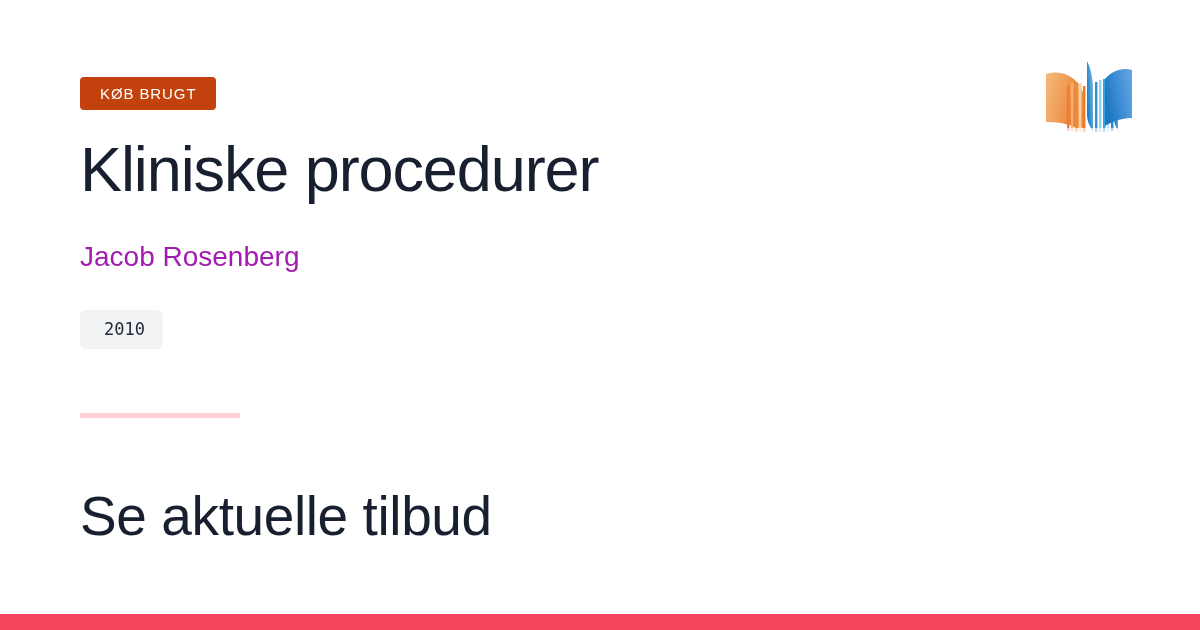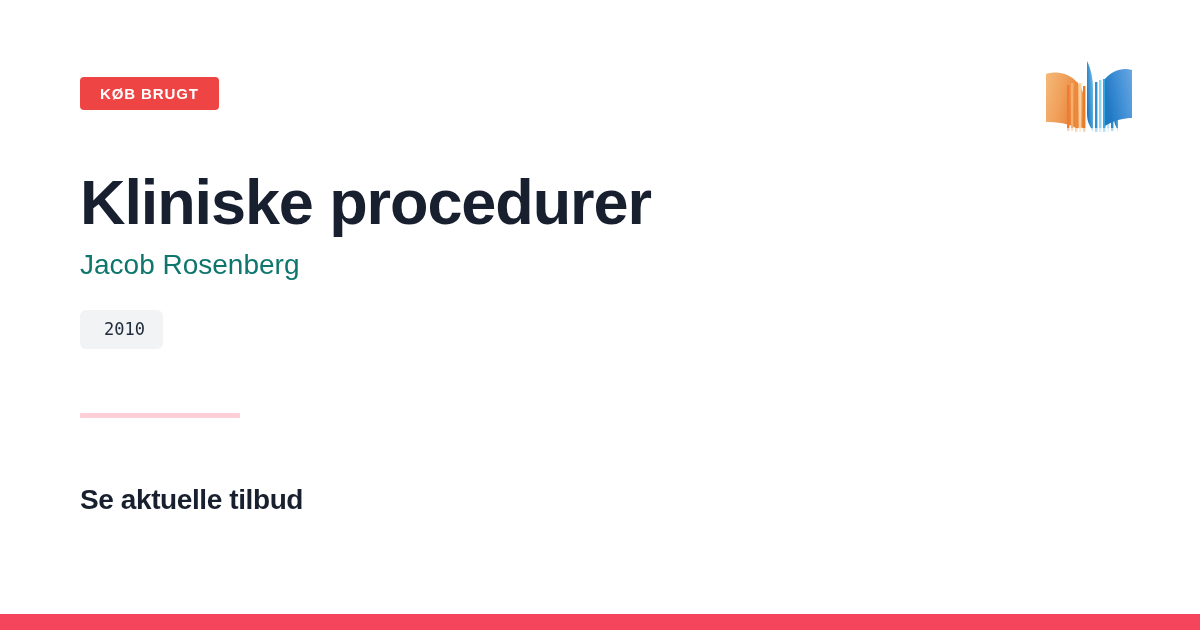--- a/index.html
+++ b/index.html
@@ -24,53 +24,53 @@
 
   
   .badge {
     position: absolute;
     left: 80px;
     top: 77px;
     height: 33px;
     padding: 0 20px;
     display: inline-flex;
     align-items: center;
-    background: #ef4444;
+    background: #c2410c;
     color: #ffffff;
     border-radius: 4px;
     font-size: 15px;
-    font-weight: bold;
+    font-weight: normal;
     letter-spacing: 0.9px;
     line-height: 1;
     white-space: nowrap;
   }
 
   
   .title {
     position: absolute;
     left: 80px;
-    top: 169px;
+    top: 136px;
     margin: 0;
     font-size: 63px;
-    font-weight: bold;
+    font-weight: normal;
     color: #18202f;
     letter-spacing: -1.1px;
     line-height: 1.05;
     white-space: nowrap;
   }
 
   
   .author {
     position: absolute;
     left: 80px;
-    top: 248px;
+    top: 240px;
     margin: 0;
     font-size: 28px;
     font-weight: normal;
-    color: #0f766e;
+    color: #a21caf;
     line-height: 1.2;
     white-space: nowrap;
   }
 
   
   .year-chip {
     position: absolute;
     left: 80px;
     top: 310px;
     height: 39px;
@@ -100,22 +100,22 @@
     margin: 0;
     border-radius: 1px;
   }
 
   
   .cta {
     position: absolute;
     left: 80px;
     top: 483px;
     margin: 0;
-    font-size: 28px;
-    font-weight: bold;
+    font-size: 55px;
+    font-weight: normal;
     color: #18202f;
     letter-spacing: -0.4px;
     line-height: 1.2;
     white-space: nowrap;
   }
 
   
   .logo {
     position: absolute;
     left: 1042px;

